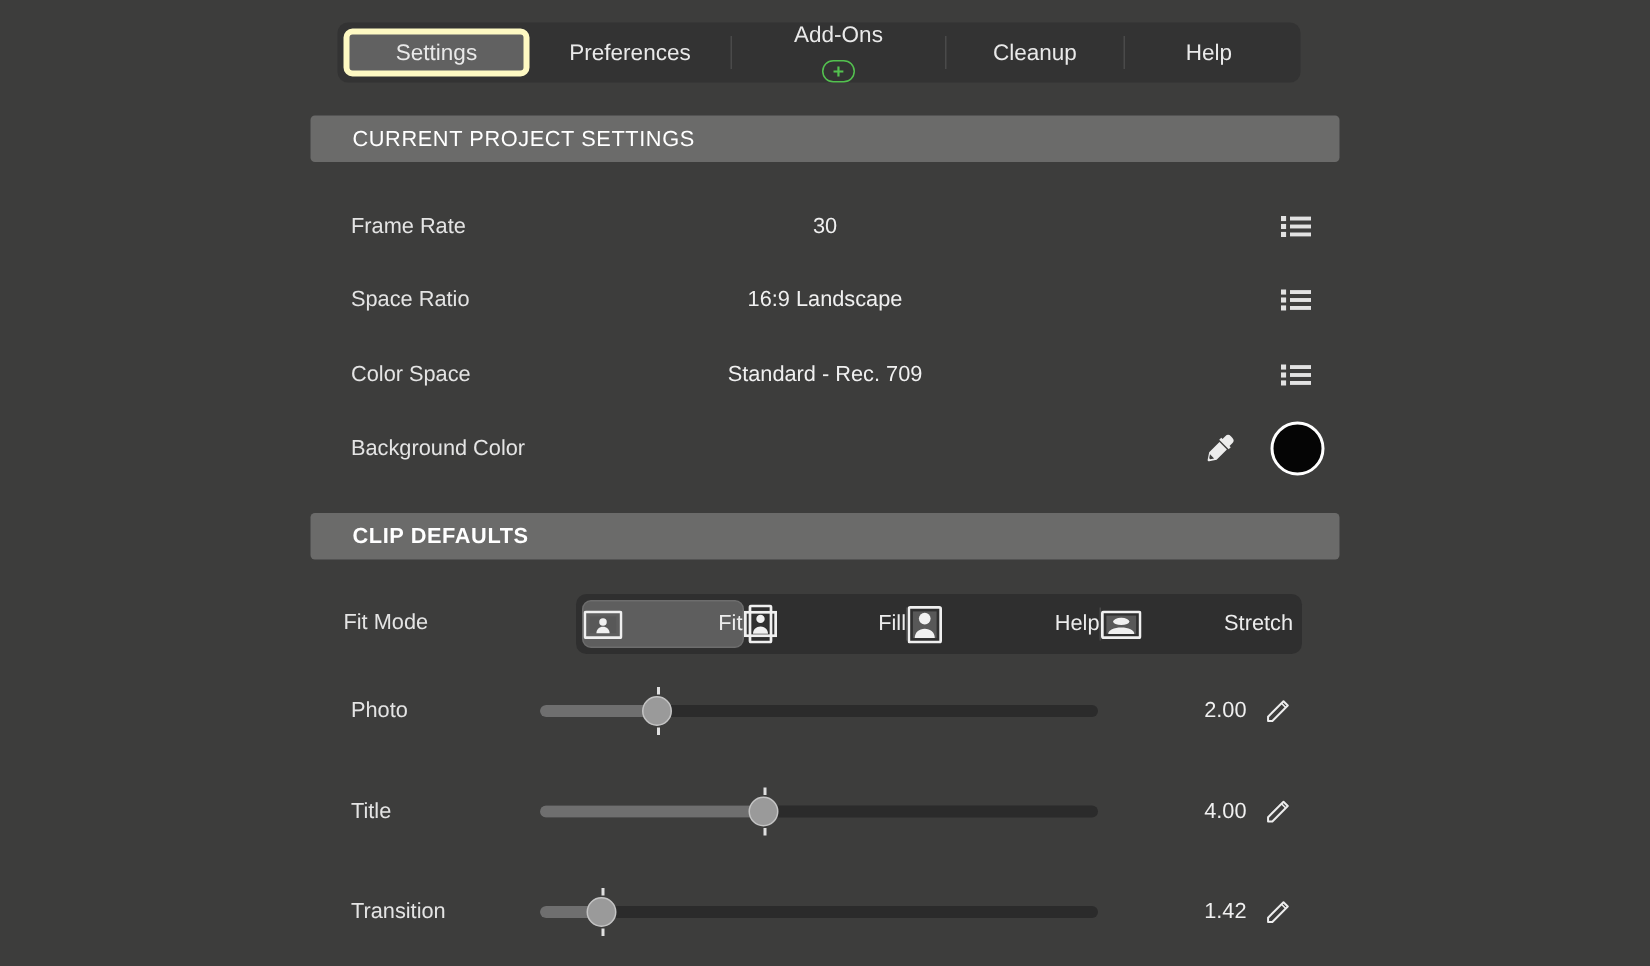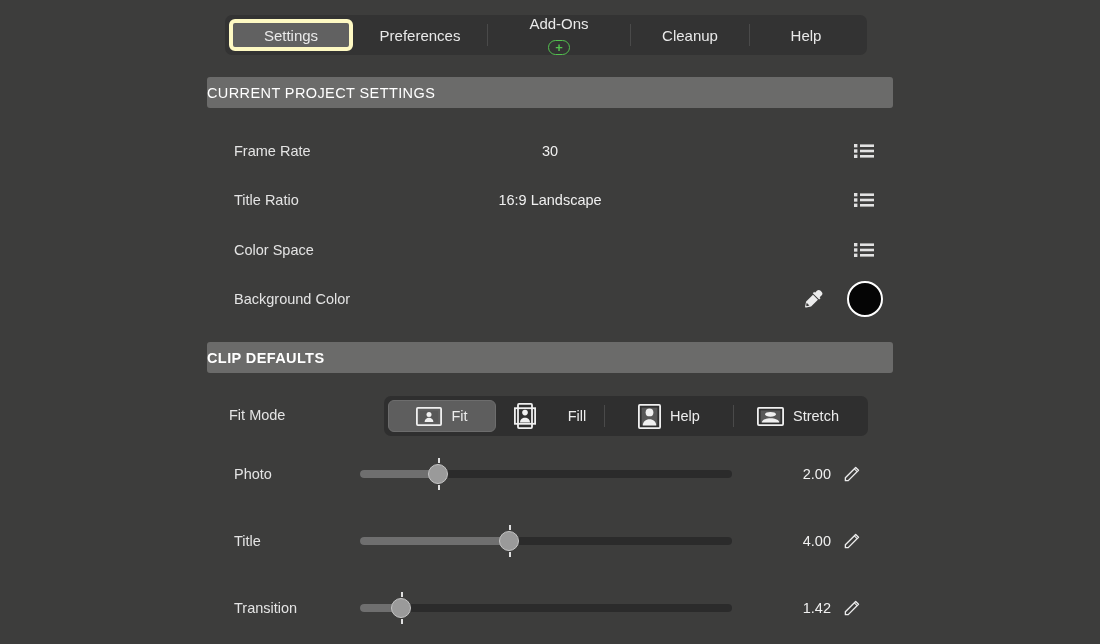--- a/index.html
+++ b/index.html
@@ -43,21 +43,21 @@
     color: #53c14f; font-size: 13px; line-height: 1; font-weight: 600;
     padding-bottom: 1px;
   }
 
   
   .section-header {
     position: absolute; left: 207px; width: 686px; height: 31px;
     background: #6b6b6a;
     border-radius: 3px;
     display: flex; align-items: center;
-    padding-left: 0;
+    padding-left: 28px;
     color: #ffffff;
     font-size: 14.5px;
     letter-spacing: 0.4px;
   }
   #sec-current { top: 77px; }
   #sec-clip    { top: 342px; font-weight: bold; }
 
   
   .srow {
     position: absolute; left: 207px; width: 686px; height: 40px;
@@ -90,21 +90,21 @@
   .fitmode-row .lbl { position: absolute; left: 22px; top: 11px; color: #e4e4e4; font-size: 14.5px; }
   .segmented {
     position: absolute; left: 177px; top: 0;
     width: 484px; height: 40px;
     background: #2f2f2f;
     border-radius: 7px;
     display: flex; align-items: center;
   }
   .seg {
     height: 32px;
-    display: flex; align-items: center; justify-content: center; gap: 9px;
+    display: flex; align-items: center; justify-content: space-between; gap: 9px;
     color: #ececec; font-size: 14.5px;
     border-radius: 6px; cursor: pointer; user-select: none;
     white-space: nowrap;
   }
   .seg.fit     { width: 108px; margin-left: 4px; background: #5e5e5e; border: 1px solid #6d6d6d; }
   .seg.fill    { width: 108px; gap: 32px; }
   .seg.focus   { width: 128px; }
   .seg.stretch { width: 128px; }
   .ssep { width: 1px; height: 22px; background: #4a4a4a; }
 
@@ -177,36 +177,37 @@
         <rect x="6" y="1.4" width="14" height="2.6" fill="#e2e2e2"></rect>
         <rect x="0" y="6.3" width="3.4" height="3.4" fill="#e2e2e2"></rect>
         <rect x="6" y="6.7" width="14" height="2.6" fill="#e2e2e2"></rect>
         <rect x="0" y="11.6" width="3.4" height="3.4" fill="#e2e2e2"></rect>
         <rect x="6" y="12" width="14" height="2.6" fill="#e2e2e2"></rect>
       </svg>
     </span>
   </div>
 
   <div class="srow" style="top:180px;">
-    <span class="lbl">Title Ratio</span>
+    <span class="lbl">Space Ratio</span>
     <span class="val">16:9 Landscape</span>
     <span class="act">
       <svg class="list-icon" viewBox="0 0 20 16">
         <rect x="0" y="1" width="3.4" height="3.4" fill="#e2e2e2"></rect>
         <rect x="6" y="1.4" width="14" height="2.6" fill="#e2e2e2"></rect>
         <rect x="0" y="6.3" width="3.4" height="3.4" fill="#e2e2e2"></rect>
         <rect x="6" y="6.7" width="14" height="2.6" fill="#e2e2e2"></rect>
         <rect x="0" y="11.6" width="3.4" height="3.4" fill="#e2e2e2"></rect>
         <rect x="6" y="12" width="14" height="2.6" fill="#e2e2e2"></rect>
       </svg>
     </span>
   </div>
 
   <div class="srow" style="top:230px;">
     <span class="lbl">Color Space</span>
+    <span class="val">Standard - Rec. 709</span>
     <span class="act">
       <svg class="list-icon" viewBox="0 0 20 16">
         <rect x="0" y="1" width="3.4" height="3.4" fill="#e2e2e2"></rect>
         <rect x="6" y="1.4" width="14" height="2.6" fill="#e2e2e2"></rect>
         <rect x="0" y="6.3" width="3.4" height="3.4" fill="#e2e2e2"></rect>
         <rect x="6" y="6.7" width="14" height="2.6" fill="#e2e2e2"></rect>
         <rect x="0" y="11.6" width="3.4" height="3.4" fill="#e2e2e2"></rect>
         <rect x="6" y="12" width="14" height="2.6" fill="#e2e2e2"></rect>
       </svg>
     </span>

